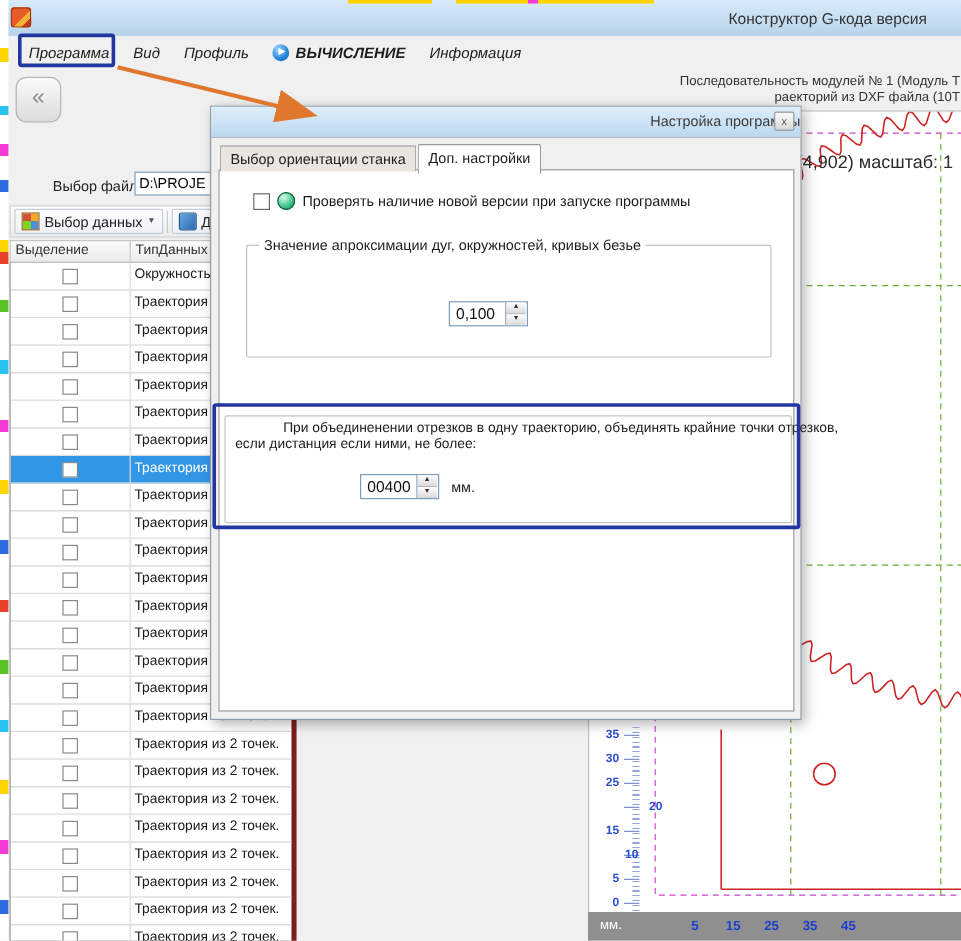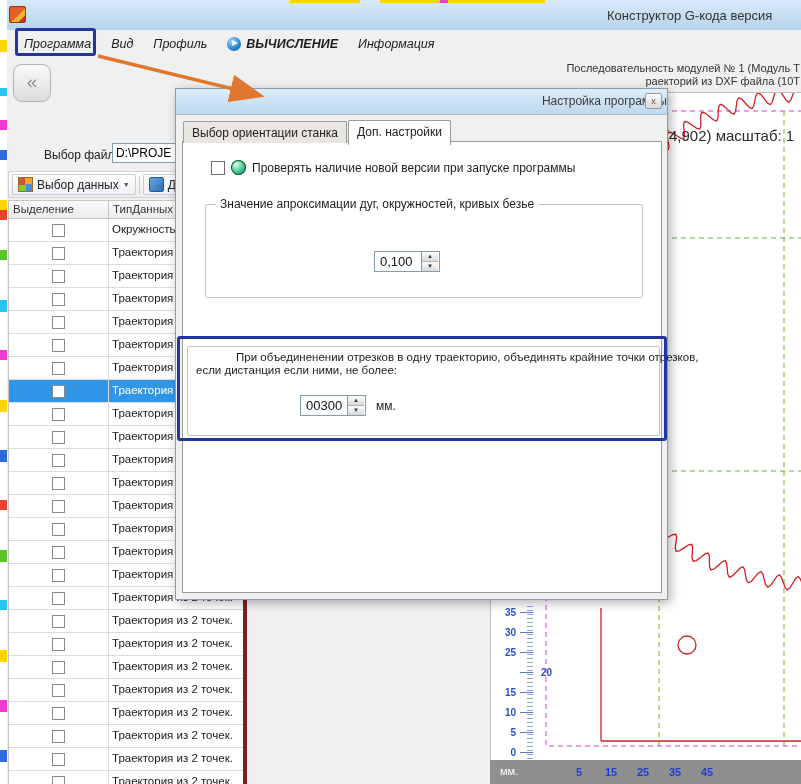--- a/index.html
+++ b/index.html
@@ -351,21 +351,21 @@
 </div>
 
 <div class="vticks-major"></div>
 <div class="vticks-minor"></div>
 <div class="vruler">
     <div class="vnum" style="top: 7px;">35</div>
     <div class="vnum" style="top: 27px;">30</div>
     <div class="vnum" style="top: 47px;">25</div>
     <div class="vnum" style="top: 67px; padding-left: 36px;">20</div>
     <div class="vnum" style="top: 87px;">15</div>
-    <div class="vnum" style="top: 107px;">10</div>
+    <div class="vnum" style="top: 107px; padding-left: 16px;">10</div>
     <div class="vnum" style="top: 127px;">5</div>
     <div class="vnum" style="top: 147px;">0</div>
   </div>
 <div class="hruler">
   <span class="unit-label">мм.</span>
 <div class="hnum" style="left: 80px;">5</div>
     <div class="hnum" style="left: 112px;">15</div>
     <div class="hnum" style="left: 144px;">25</div>
     <div class="hnum" style="left: 176px;">35</div>
     <div class="hnum" style="left: 208px;">45</div>
@@ -391,21 +391,21 @@
         <div class="spin-btns">
           <div class="spin-up">▲</div>
           <div class="spin-down">▼</div>
         </div>
       </div>
     </div>
     <div class="groupbox g2">
       <div class="g2-line g2-l1">При объединенении отрезков в одну траекторию, объединять крайние точки отрезков,</div>
       <div class="g2-line g2-l2">если дистанция если ними, не более:</div>
       <div class="spinner sp2">
-        <div class="spin-val">00300</div>
+        <div class="spin-val">00400</div>
         <div class="spin-btns">
           <div class="spin-up">▲</div>
           <div class="spin-down">▼</div>
         </div>
       </div>
       <div class="sp-unit">мм.</div>
     </div>
   </div>
 </div>
 

